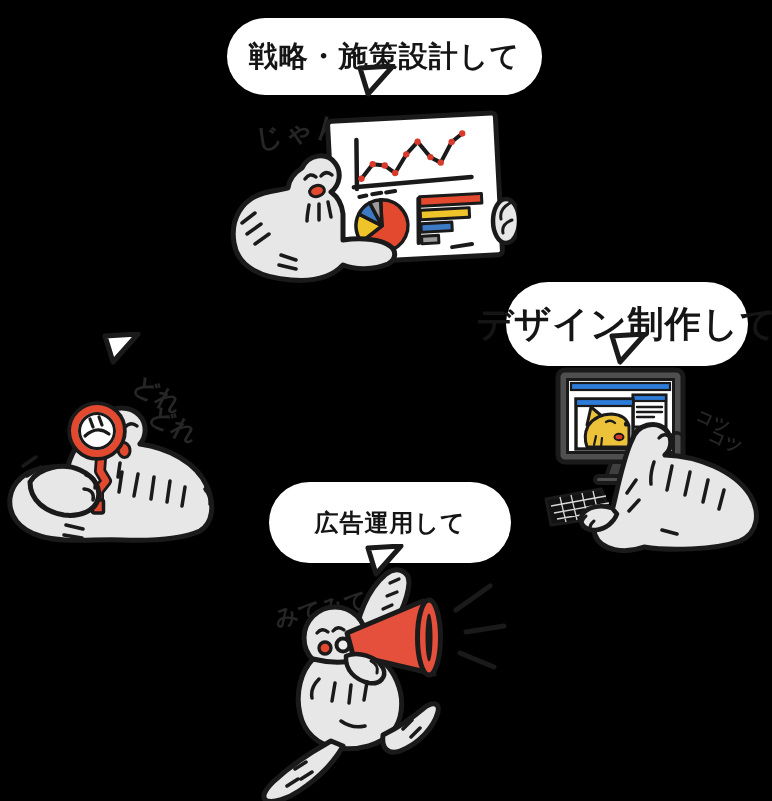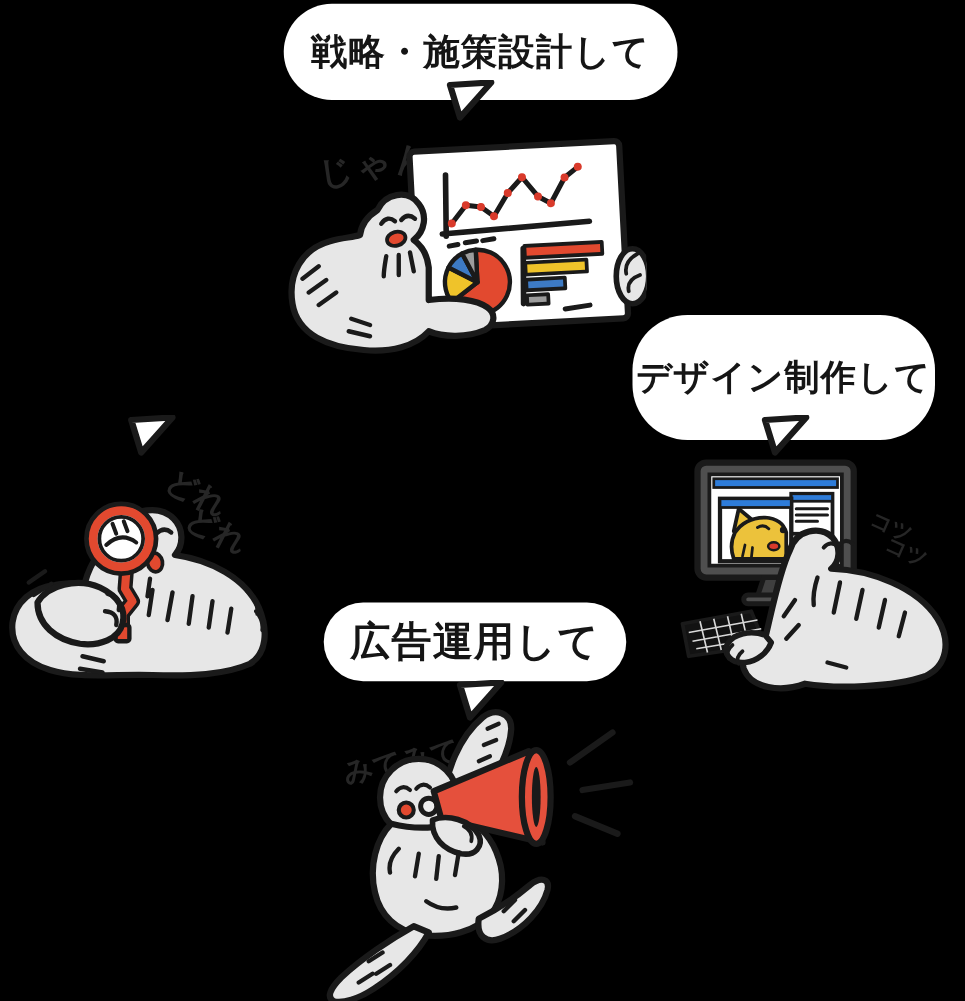--- a/index.html
+++ b/index.html
@@ -18,39 +18,39 @@
     transform-origin:left top;
   }
   .illus{position:absolute;}
   svg *{vector-effect:none;}
 </style>
 </head>
 <body>
 
 <div class="stage">
 
-  <div class="bubble" style="left:227px;top:3px;width:315px;height:77px;font-size:29px;">
+  <div class="bubble" style="left:227px;top:18px;width:315px;height:77px;font-size:29px;">
     <span>戦略・施策設計して</span>
   </div>
   <svg class="tail" style="left:355px;top:64px;" width="44" height="34" viewBox="0 0 44 34">
     <polygon points="5,4 38,2 13,30" fill="#fff" stroke="#1A1A1A" stroke-width="5" stroke-linejoin="round"></polygon>
   </svg>
 
   <svg class="tail" style="left:100px;top:332px;" width="44" height="34" viewBox="0 0 44 34">
     <polygon points="5,4 38,2 13,30" fill="#fff" stroke="#1A1A1A" stroke-width="5" stroke-linejoin="round"></polygon>
   </svg>
 
-  <div class="bubble" style="left:506px;top:252px;width:242px;height:100px;font-size:28px;">
+  <div class="bubble" style="left:506px;top:282px;width:242px;height:84px;font-size:36px;">
     <span>デザイン制作して</span>
   </div>
   <svg class="tail" style="left:607px;top:332px;" width="44" height="34" viewBox="0 0 44 34">
     <polygon points="5,4 38,2 13,30" fill="#fff" stroke="#1A1A1A" stroke-width="5" stroke-linejoin="round"></polygon>
   </svg>
 
-  <div class="bubble" style="left:259px;top:482px;width:242px;height:63px;font-size:32px;">
+  <div class="bubble" style="left:269px;top:482px;width:242px;height:81px;font-size:24px;">
     <span>広告運用して</span>
   </div>
   <svg class="tail" style="left:363px;top:544px;" width="44" height="34" viewBox="0 0 44 34">
     <polygon points="5,4 38,2 13,30" fill="#fff" stroke="#1A1A1A" stroke-width="5" stroke-linejoin="round"></polygon>
   </svg>
 
   <div class="annotation" style="left:252px;top:122px;font-size:27px;transform:rotate(-10deg);letter-spacing:3px;">じゃん</div>
   <div class="annotation" style="left:142px;top:368px;font-size:25px;transform:rotate(27deg);">どれ</div>
   <div class="annotation" style="left:158px;top:398px;font-size:25px;transform:rotate(27deg);">どれ</div>
   <div class="annotation" style="left:702px;top:404px;font-size:17px;transform:rotate(24deg);">コツ</div>

